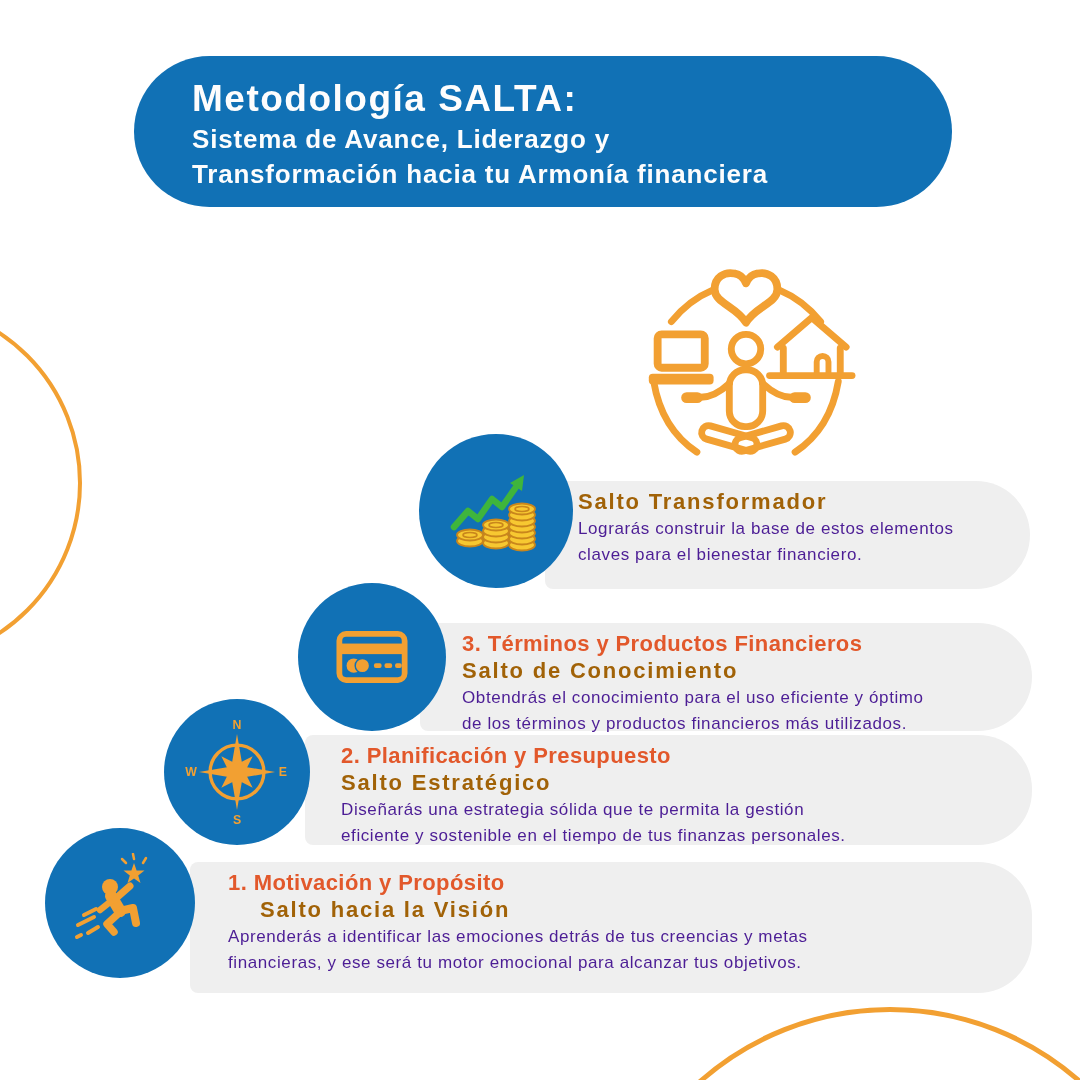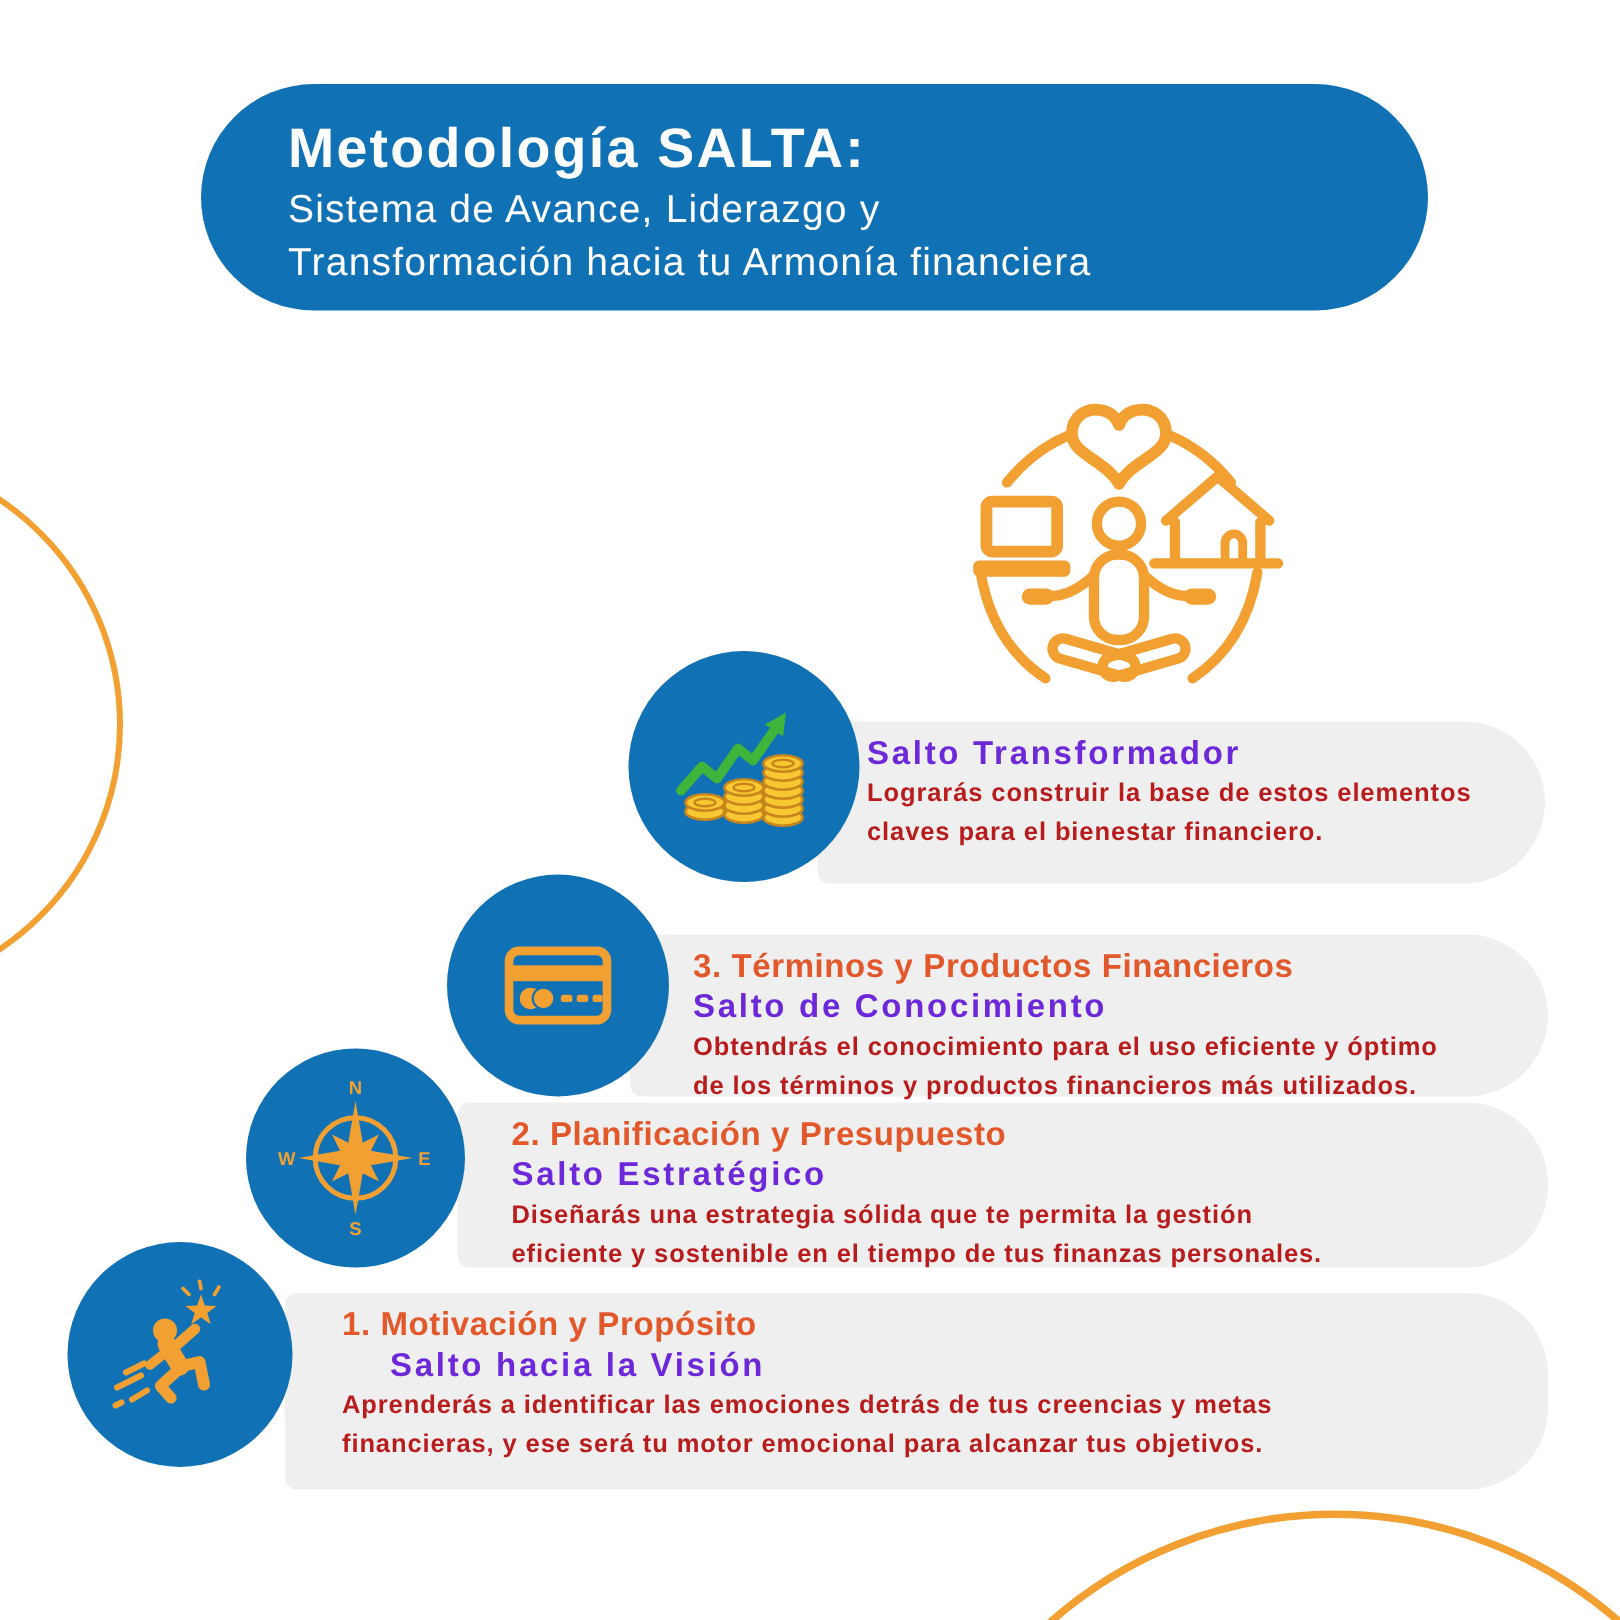--- a/index.html
+++ b/index.html
@@ -10,21 +10,21 @@
     overflow:hidden;
     font-family:"Liberation Sans", sans-serif;
   }
   
   .title-banner{
     position:absolute;left:134px;top:56px;width:818px;height:151px;
     background:#1171B5;border-radius:76px;
     box-sizing:border-box;padding:20px 40px 12px 58px;color:#fdfdfd;
   }
   .title-main{font-size:37px;font-weight:700;letter-spacing:1.5px;line-height:46px;}
-  .title-sub{font-size:26px;font-weight:400;letter-spacing:0.8px;line-height:35px;}
+  .title-sub{font-size:26px;font-weight:700;letter-spacing:0.8px;line-height:35px;}
   
   .hero-icon{position:absolute;left:628px;top:246px;width:236px;height:216px;}
   
   .step-circle{
     position:absolute;border-radius:50%;background:#1171B5;
     display:flex;align-items:center;justify-content:center;z-index:3;
   }
   .c4{left:419px;top:434px;width:154px;height:154px;}
   .c3{left:298px;top:583px;width:148px;height:148px;}
   .c2{left:164px;top:699px;width:146px;height:146px;}
@@ -33,23 +33,23 @@
   .step-card{
     position:absolute;background:#EFEFEF;
     border-radius:8px 54px 54px 8px;
     box-sizing:border-box;padding-top:7px;z-index:1;
   }
   .k4{left:545px;top:481px;width:485px;height:108px;padding-left:33px;}
   .k3{left:420px;top:607px;width:612px;height:108px;padding-left:42px;margin-top:16px;}
   .k2{left:305px;top:735px;width:727px;height:110px;padding-left:36px;}
   .k1{left:190px;top:862px;width:842px;height:131px;padding-left:38px;}
   .step-heading{font-size:22px;font-weight:700;letter-spacing:0.4px;line-height:27px;color:#E2582B;white-space:nowrap;}
-  .step-subtitle{font-size:22px;font-weight:700;letter-spacing:1.8px;line-height:27px;color:#6d28d9;white-space:nowrap;}
+  .step-subtitle{font-size:22px;font-weight:700;letter-spacing:1.8px;line-height:27px;color:#a16207;white-space:nowrap;}
   .k1 .step-subtitle{padding-left:32px;}
-  .step-desc{font-size:17px;color:#b91c1c;letter-spacing:0.6px;line-height:25px;margin-top:1px;white-space:nowrap;font-weight:bold;}
+  .step-desc{font-size:17px;color:#4c1d95;letter-spacing:0.6px;line-height:25px;margin-top:1px;white-space:nowrap;}
   
   .arc{position:absolute;border-radius:50%;box-sizing:border-box;z-index:0;}
   .arc-left{left:-282px;top:301px;width:364px;height:364px;border:4px solid #F2A032;}
   .arc-br{left:601px;top:1007px;width:578px;height:578px;border:5px solid #F2A032;}
   svg{display:block;}
 </style>
 </head>
 <body>
 
 <div class="page">

